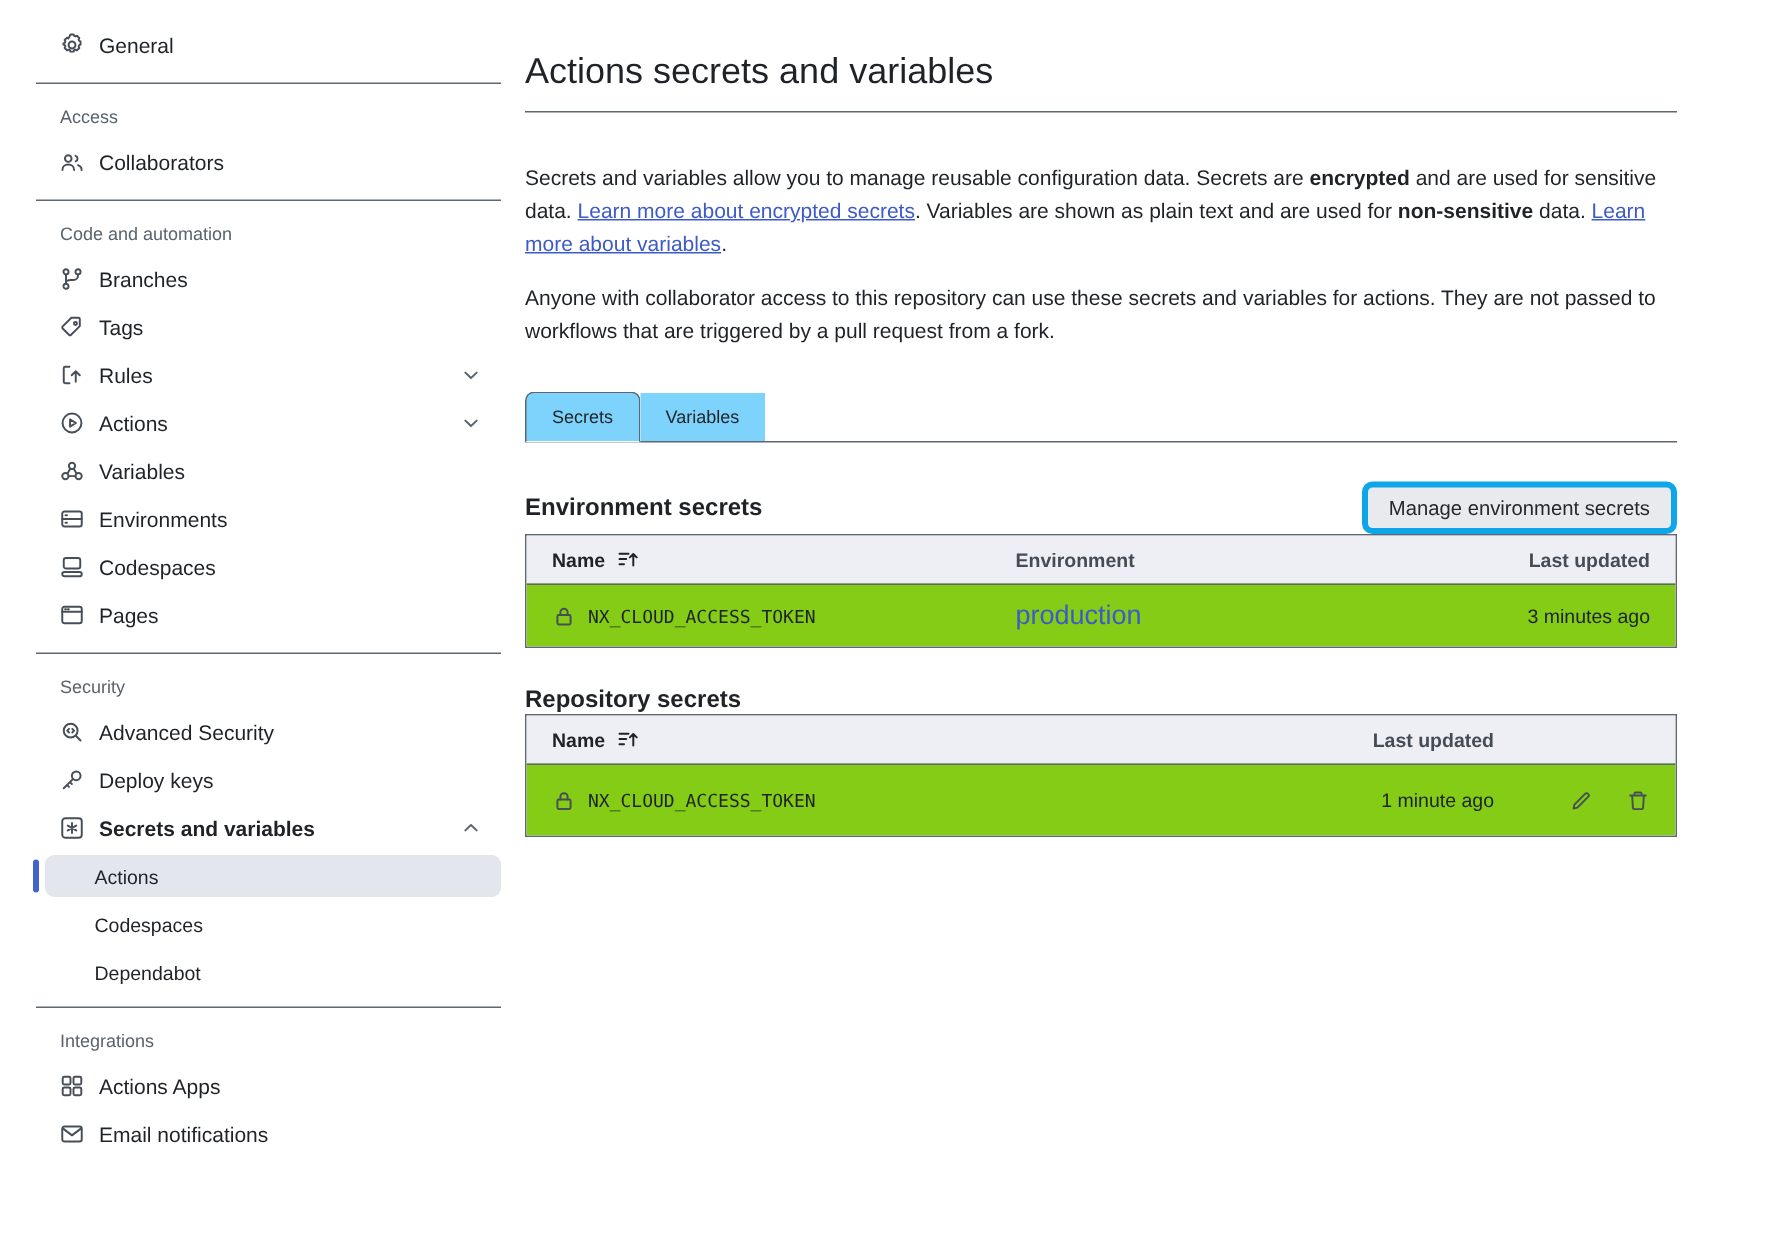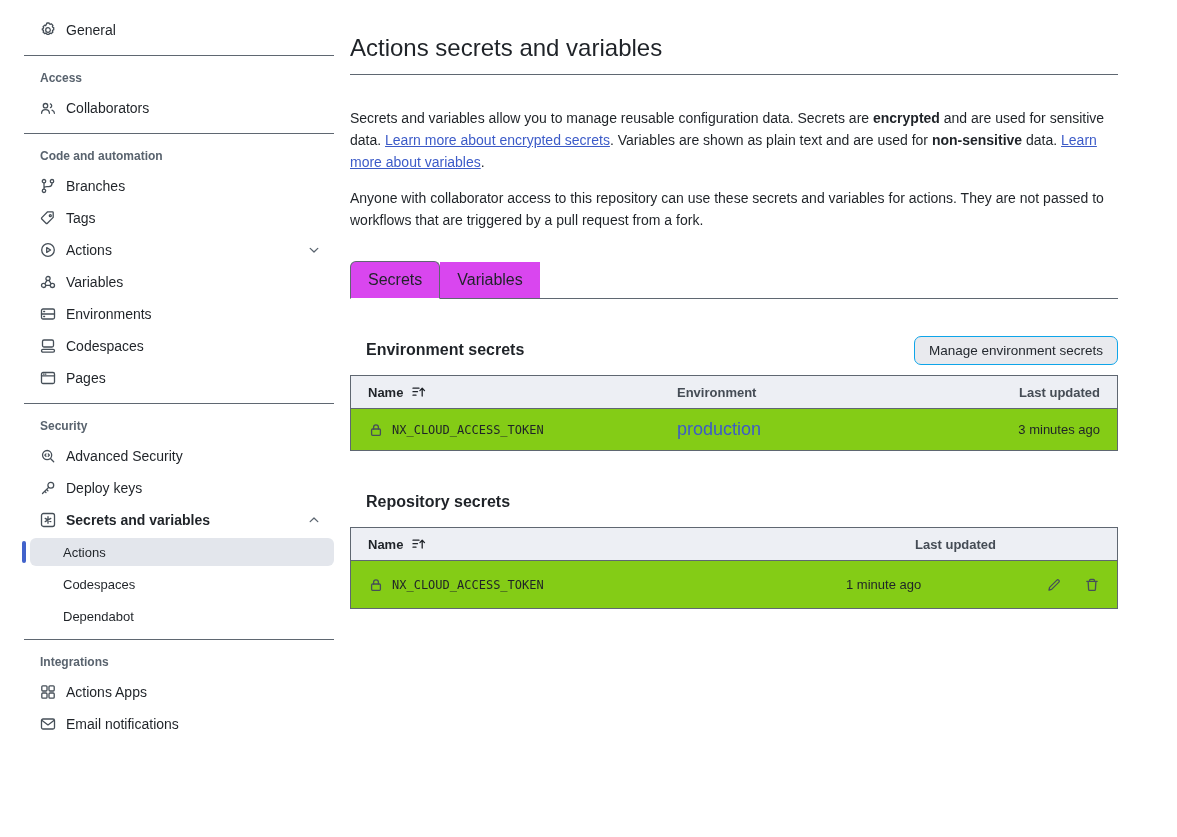--- a/index.html
+++ b/index.html
@@ -7,21 +7,21 @@
     --selected-bg:#e3e6ec; --thead:#edeff4; --hairline:#5f6771;
   }
   *{box-sizing:border-box}
   body{margin:0;width:1177px;height:837px;background:#fff;color:#1f2328;
        font-family:"Liberation Sans",sans-serif;position:relative;overflow:hidden}
 
   
   #sidebar{position:absolute;left:0;top:14px;width:334px}
   .sb-inner{margin-left:24px}
   .sb-divider{border-top:1px solid var(--hairline);margin:9px 0}
-  .sec-title{font-size:12px;font-weight:700;color:#59636e;padding-left:16px;margin:15px 0 7px}
+  .sec-title{font-size:12px;font-weight:400;color:#59636e;padding-left:16px;margin:15px 0 7px}
   .side-item{display:flex;align-items:center;height:32px;padding-left:16px;gap:10px;
              font-size:14px;cursor:pointer;border-radius:6px}
   .side-item .lbl{flex:1;color:#1f2328}
   .side-item.bold .lbl{font-weight:700}
   .ic{display:inline-flex;width:16px;height:16px;color:#464f58;flex:0 0 16px}
   .ic svg{width:16px;height:16px;stroke:currentColor;fill:none;stroke-width:1.3;
           stroke-linecap:round;stroke-linejoin:round}
   .chev{margin-right:12px;color:#59636e}
   .sub-item{height:28px;margin:2px 0 4px 6px;display:flex;align-items:center;
             padding-left:33px;font-size:13px;border-radius:6px;position:relative;cursor:pointer}
@@ -31,28 +31,28 @@
 
   
   #main{position:absolute;left:350px;top:32px;width:768px}
   h2{font-size:24px;font-weight:400;margin:0;padding:2px 0 12px;border-bottom:1px solid var(--hairline)}
   .intro,.note{font-size:14px;line-height:22px;margin:32px 0 0}
   .note{margin-top:14px}
   .intro a{color:var(--link)}
   .intro strong{font-weight:700}
 
   .tabs{display:flex;margin-top:30px;border-bottom:1px solid var(--hairline);align-items:flex-end}
-  .tab{font-size:16px;padding:9px 17px;cursor:pointer;background:#d946ef}
+  .tab{font-size:12px;padding:9px 17px;cursor:pointer;background:#7dd3fc}
   .tab.active{border:1px solid var(--hairline);border-bottom:1px solid #fff;
               border-radius:6px 6px 0 0;margin-bottom:-1px}
 
   .sec-head{display:flex;align-items:center;justify-content:space-between;margin-top:26px}
-  h3{font-size:16px;margin:16px;font-weight:700}
+  h3{font-size:16px;margin:0;font-weight:700}
   .btn{font-family:"Liberation Sans",sans-serif;font-size:13.5px;font-weight:500;
-       padding:6px 14px;border-radius:7px;border:1px solid #0ea5e9;background:#e9eaee;
+       padding:6px 14px;border-radius:7px;border:4px solid #0ea5e9;background:#e9eaee;
        color:#24292f;cursor:pointer}
   .btn-primary{background:var(--green);color:#fff;border-color:var(--green);font-weight:700}
 
   .tbl{margin-top:0;border:1px solid var(--hairline);border-radius:0;overflow:hidden}
   .tbl-head{display:flex;align-items:center;background:var(--thead);height:32px;
             font-size:13px;padding:0 17px}
   .tbl-row{display:flex;align-items:center;border-top:1px solid var(--hairline);
            background:#84cc16;padding:0 17px;height:42px}
   .tbl-row.tall{height:48px}
   .h-name{flex:0 0 309px;display:flex;align-items:center;gap:8px;font-weight:700;color:#1f2328}
@@ -60,21 +60,21 @@
   .h-upd{width:170px;text-align:right;color:#454c55;font-weight:600}
   .h-name-wide{flex:1;display:flex;align-items:center;gap:8px;font-weight:700;color:#1f2328}
   .h-upd2{width:150px;text-align:right;color:#454c55;font-weight:600}
   .h-act{width:104px}
   .r-name{flex:0 0 309px;display:flex;align-items:center;gap:8px}
   .r-name-wide{flex:1;display:flex;align-items:center;gap:8px}
   .token{font-family:"DejaVu Sans Mono",monospace;font-size:12px;color:#1f2328}
   .r-env{flex:1;font-size:18px}
   .r-env a{color:var(--link);text-decoration:none}
   .r-upd{width:170px;text-align:right;font-size:13px;color:#1f2328}
-  .r-upd2{width:150px;text-align:left;font-size:13px;color:#1f2328}
+  .r-upd2{width:150px;text-align:right;font-size:13px;color:#1f2328}
   .r-act{width:104px;display:flex;justify-content:flex-end;gap:22px}
   .icon-btn{background:none;border:none;padding:0;cursor:pointer;width:16px;height:16px;color:#3d444d}
   .sorticon{color:#1f2328}
 </style>
 </head>
 <body>
 
 <aside id="sidebar">
   <div class="sb-inner" id="sb-inner">
       <div class="side-item">
@@ -112,20 +112,34 @@
         <span class="lbl">Branches</span>
       </div>
       <div class="side-item">
         <span class="ic">
           <svg viewBox="0 0 16 16">
             <path d="M1.8 7.6 7.6 1.8h4.8c.5 0 .8.3.8.8v4.8L7.4 13.2c-.4.4-1 .4-1.4 0L1.8 9c-.4-.4-.4-1 0-1.4Z"></path>
             <circle cx="10.3" cy="5.7" r="1"></circle>
           </svg>
         </span>
         <span class="lbl">Tags</span>
+      </div>
+      <div class="side-item">
+        <span class="ic">
+          <svg viewBox="0 0 16 16">
+            <path d="M6.3 2.5H3.5c-.6 0-1 .4-1 1v9c0 .6.4 1 1 1h2.8"></path>
+            <path d="M10.5 12.5V5.6M7.8 8.2l2.7-2.7 2.7 2.7"></path>
+          </svg>
+        </span>
+        <span class="lbl">Rules</span>
+        <span class="ic chev">
+          <svg viewBox="0 0 16 16">
+            <path d="m4.2 6.4 3.8 3.6 3.8-3.6"></path>
+          </svg>
+        </span>
       </div>
       <div class="side-item">
         <span class="ic">
           <svg viewBox="0 0 16 16">
             <circle cx="8" cy="8" r="6.3"></circle>
             <path d="M6.7 5.6 10.6 8l-3.9 2.4Z"></path>
           </svg>
         </span>
         <span class="lbl">Actions</span>
         <span class="ic chev">

